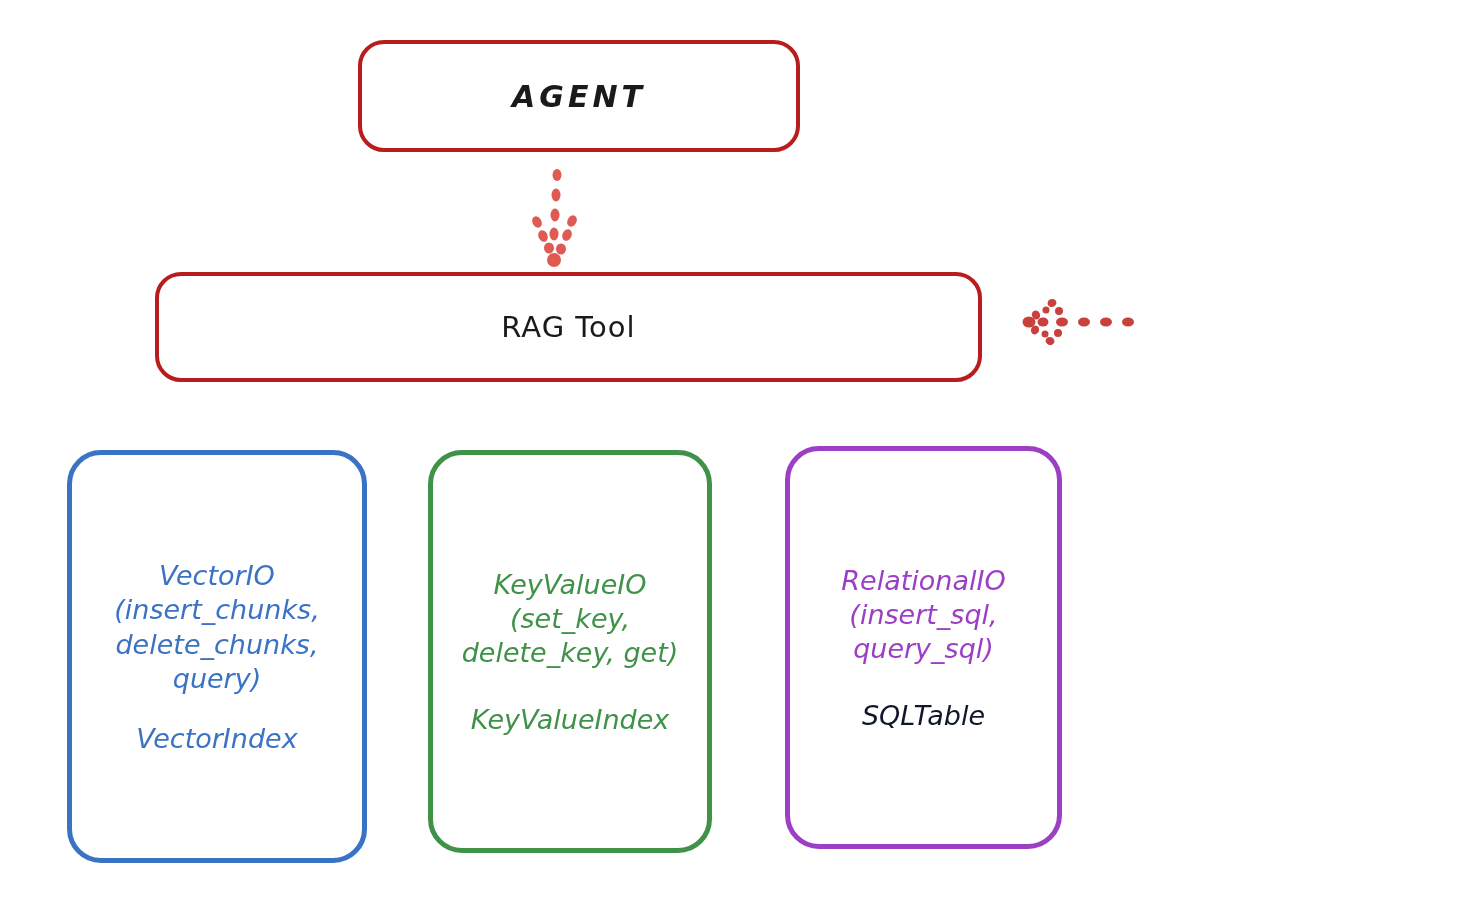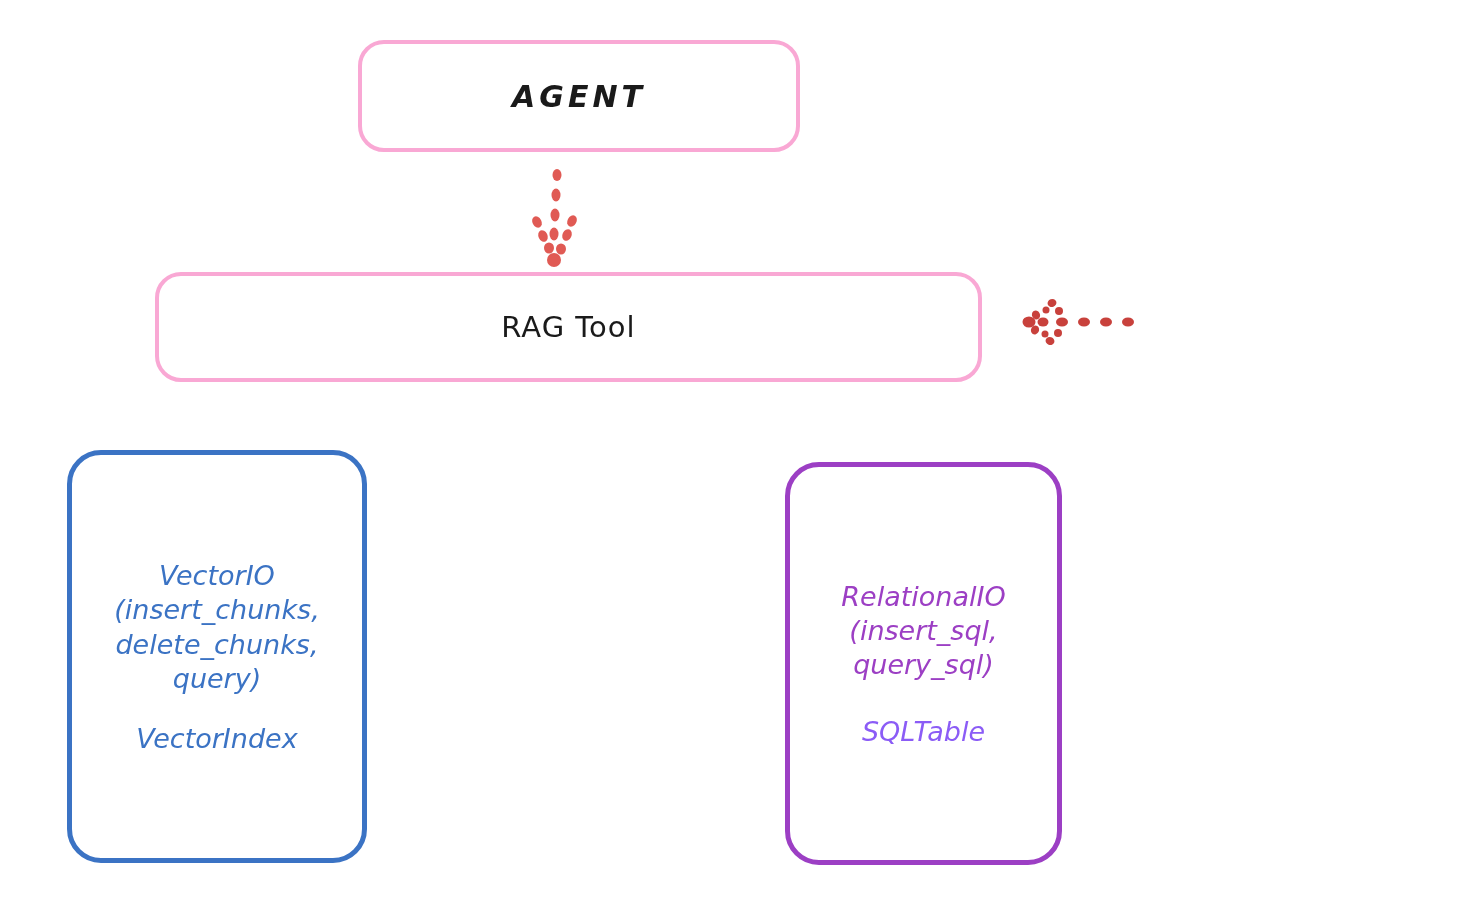--- a/index.html
+++ b/index.html
@@ -23,21 +23,21 @@
     box-sizing: border-box;
     background: #ffffff;
     display: flex;
     align-items: center;
     justify-content: center;
     text-align: center;
   }
 
   
   .box-black {
-    border: 4px solid #f9a8d4;
+    border: 4px solid #b91c1c;
     border-radius: 26px;
     align-items: center;
   }
   .box-black .label {
     font-family: "DejaVu Sans", sans-serif;
     font-size: 30px;
     font-style: italic;
     letter-spacing: 2px;
     color: #1a1a1a;
   }
@@ -93,21 +93,21 @@
     height: 413px;
   }
   #keyvalue-box {
     left: 428px;
     top: 450px;
     width: 284px;
     height: 403px;
   }
   #relational-box {
     left: 785px;
-    top: 462px;
+    top: 446px;
     width: 277px;
     height: 403px;
   }
 
   
   .svg-layer {
     position: absolute;
     left: 0;
     top: 0;
     width: 1484px;
@@ -183,21 +183,27 @@
 
 
   <div class="node box-store" id="vector-box" style="border-color:#3b73c4;">
     <span class="store-text" style="color:#3b73c4;">VectorIO
 (insert_chunks,
 delete_chunks,
 query)</span>
     <span class="store-index" style="color:#3b73c4;margin-top:27px;">VectorIndex</span>
   </div>
 
+  <div class="node box-store" id="keyvalue-box" style="border-color:#3f9247;">
+    <span class="store-text" style="color:#3f9247;">KeyValueIO
+(set_key,
+delete_key, get)</span>
+    <span class="store-index" style="color:#3f9247;">KeyValueIndex</span>
+  </div>
 
   <div class="node box-store" id="relational-box" style="border-color:#9c3fc4;">
     <span class="store-text" style="color:#9c3fc4;">RelationalIO
 (insert_sql,
 query_sql)</span>
-    <span class="store-index" style="color:#8b5cf6;">SQLTable</span>
+    <span class="store-index" style="color:#0f172a;">SQLTable</span>
   </div>
 
 </div>
 
 </body></html>

